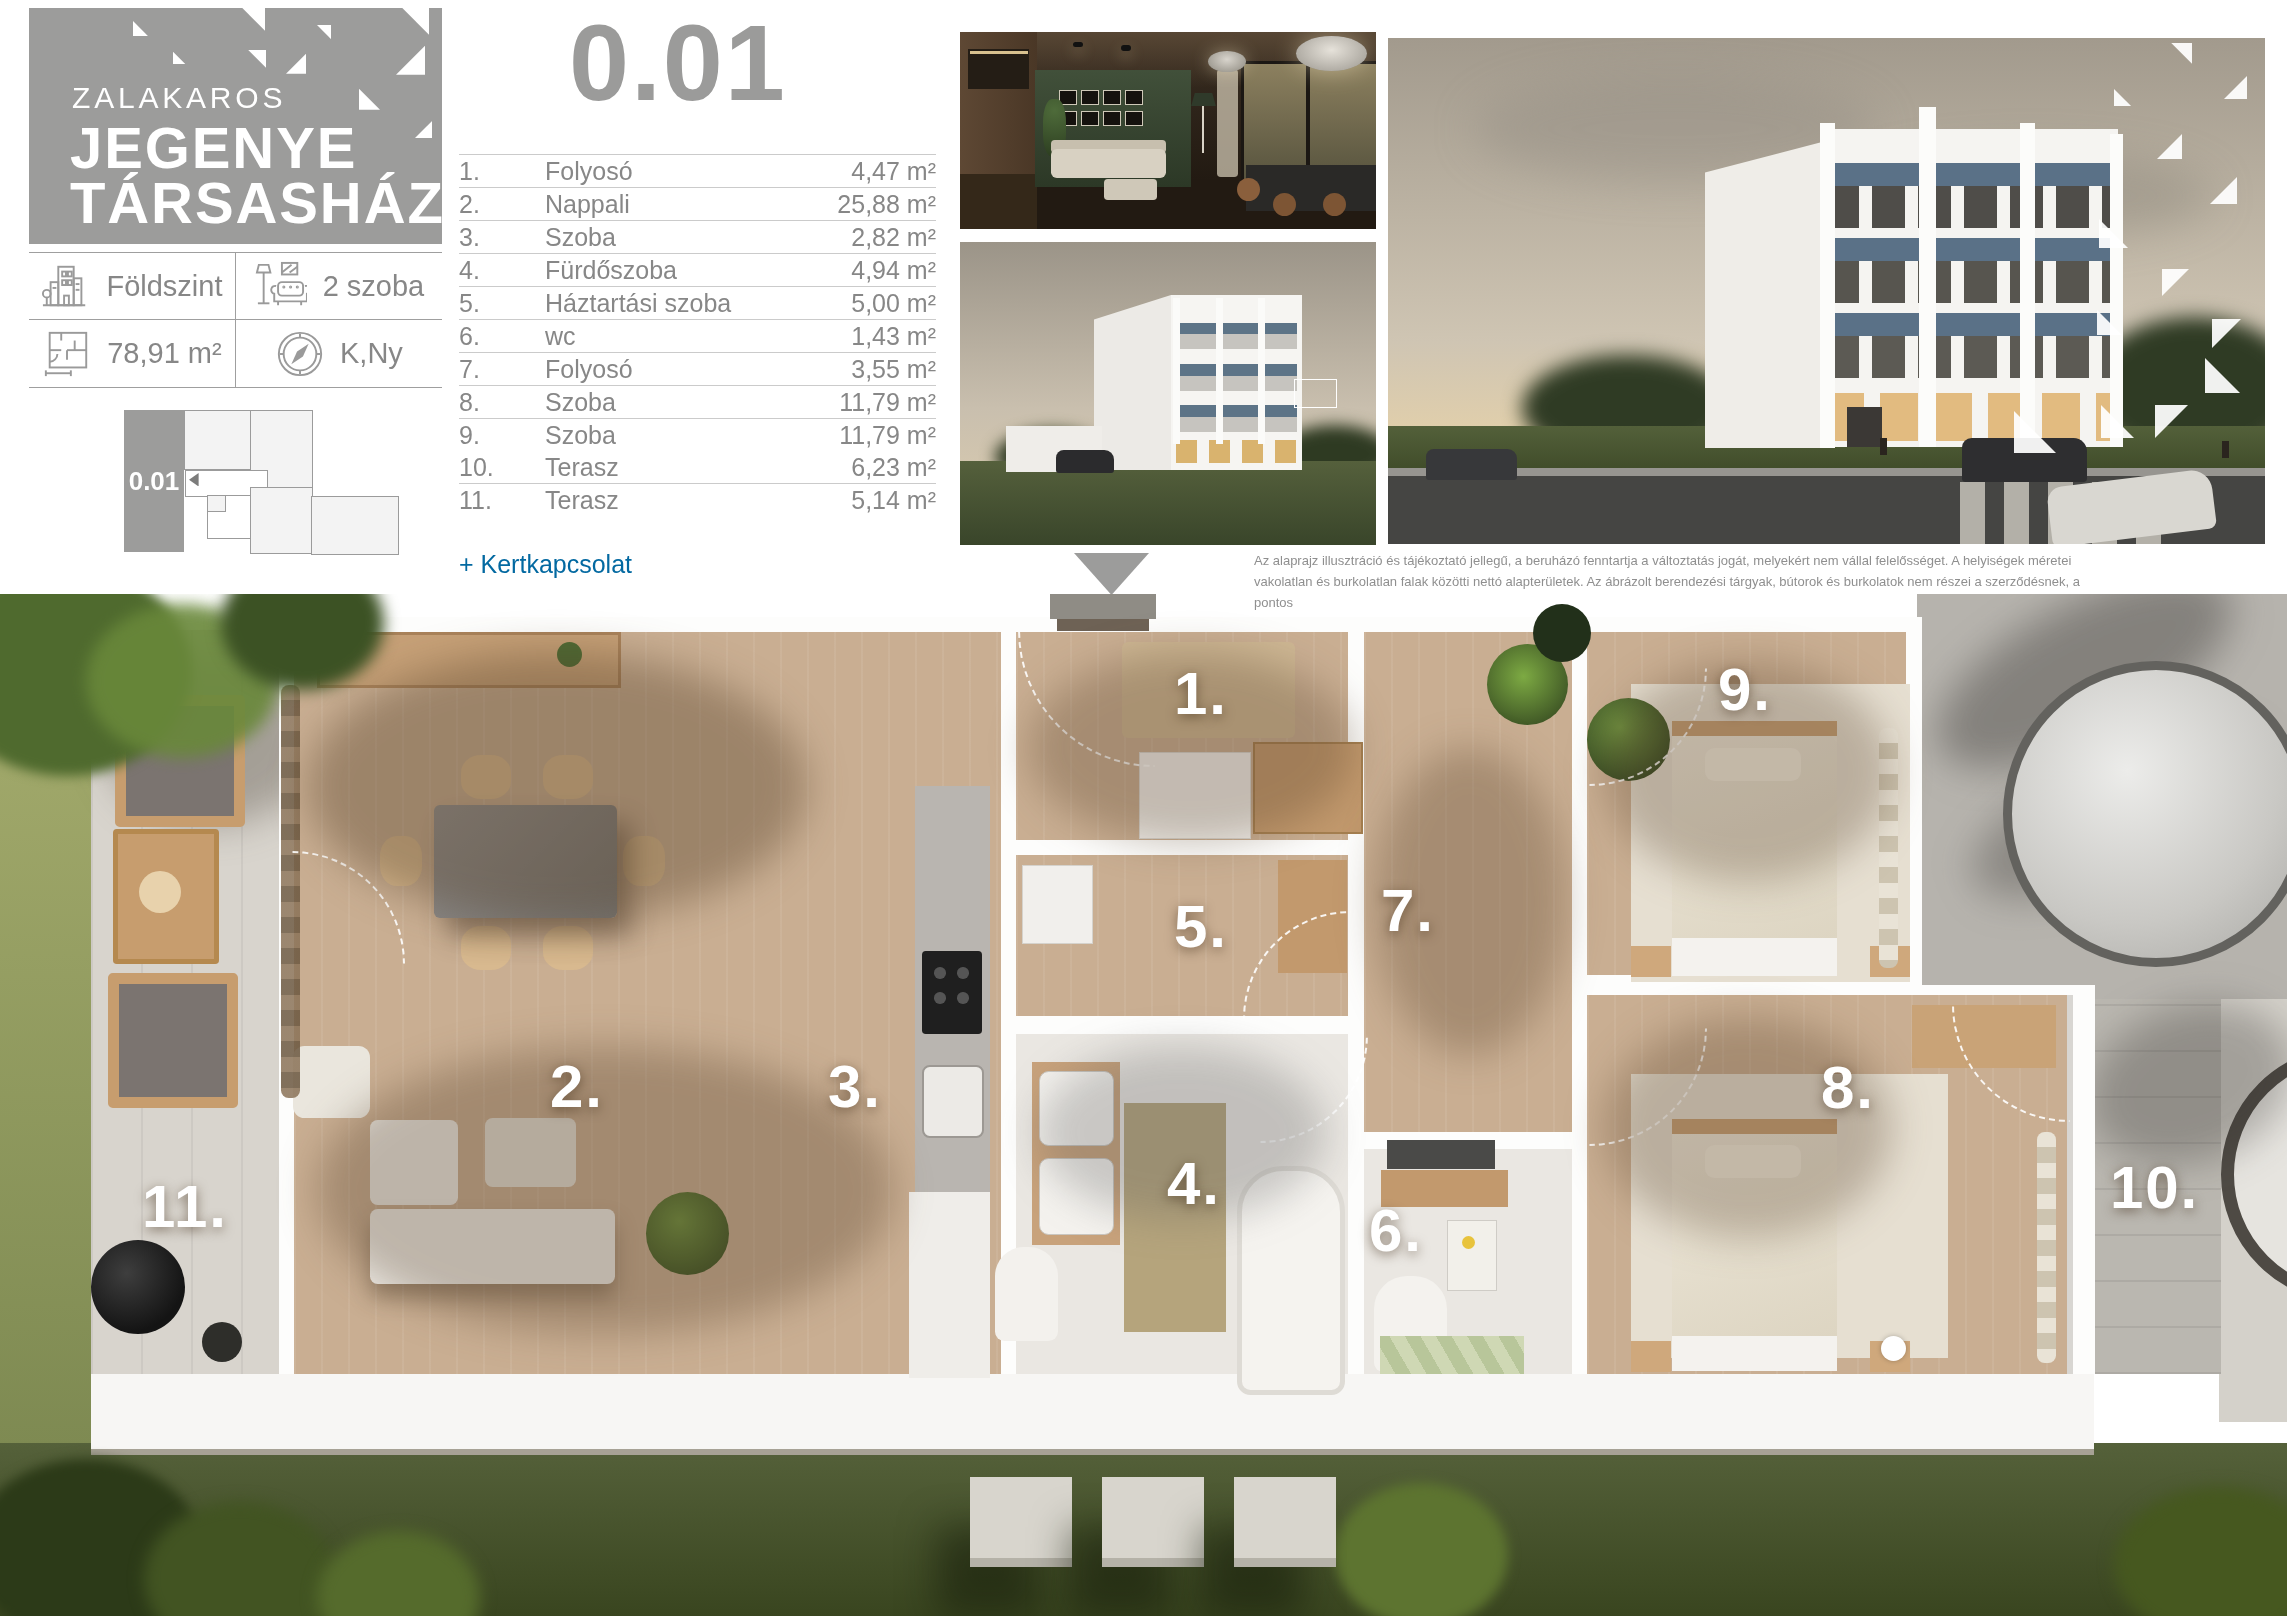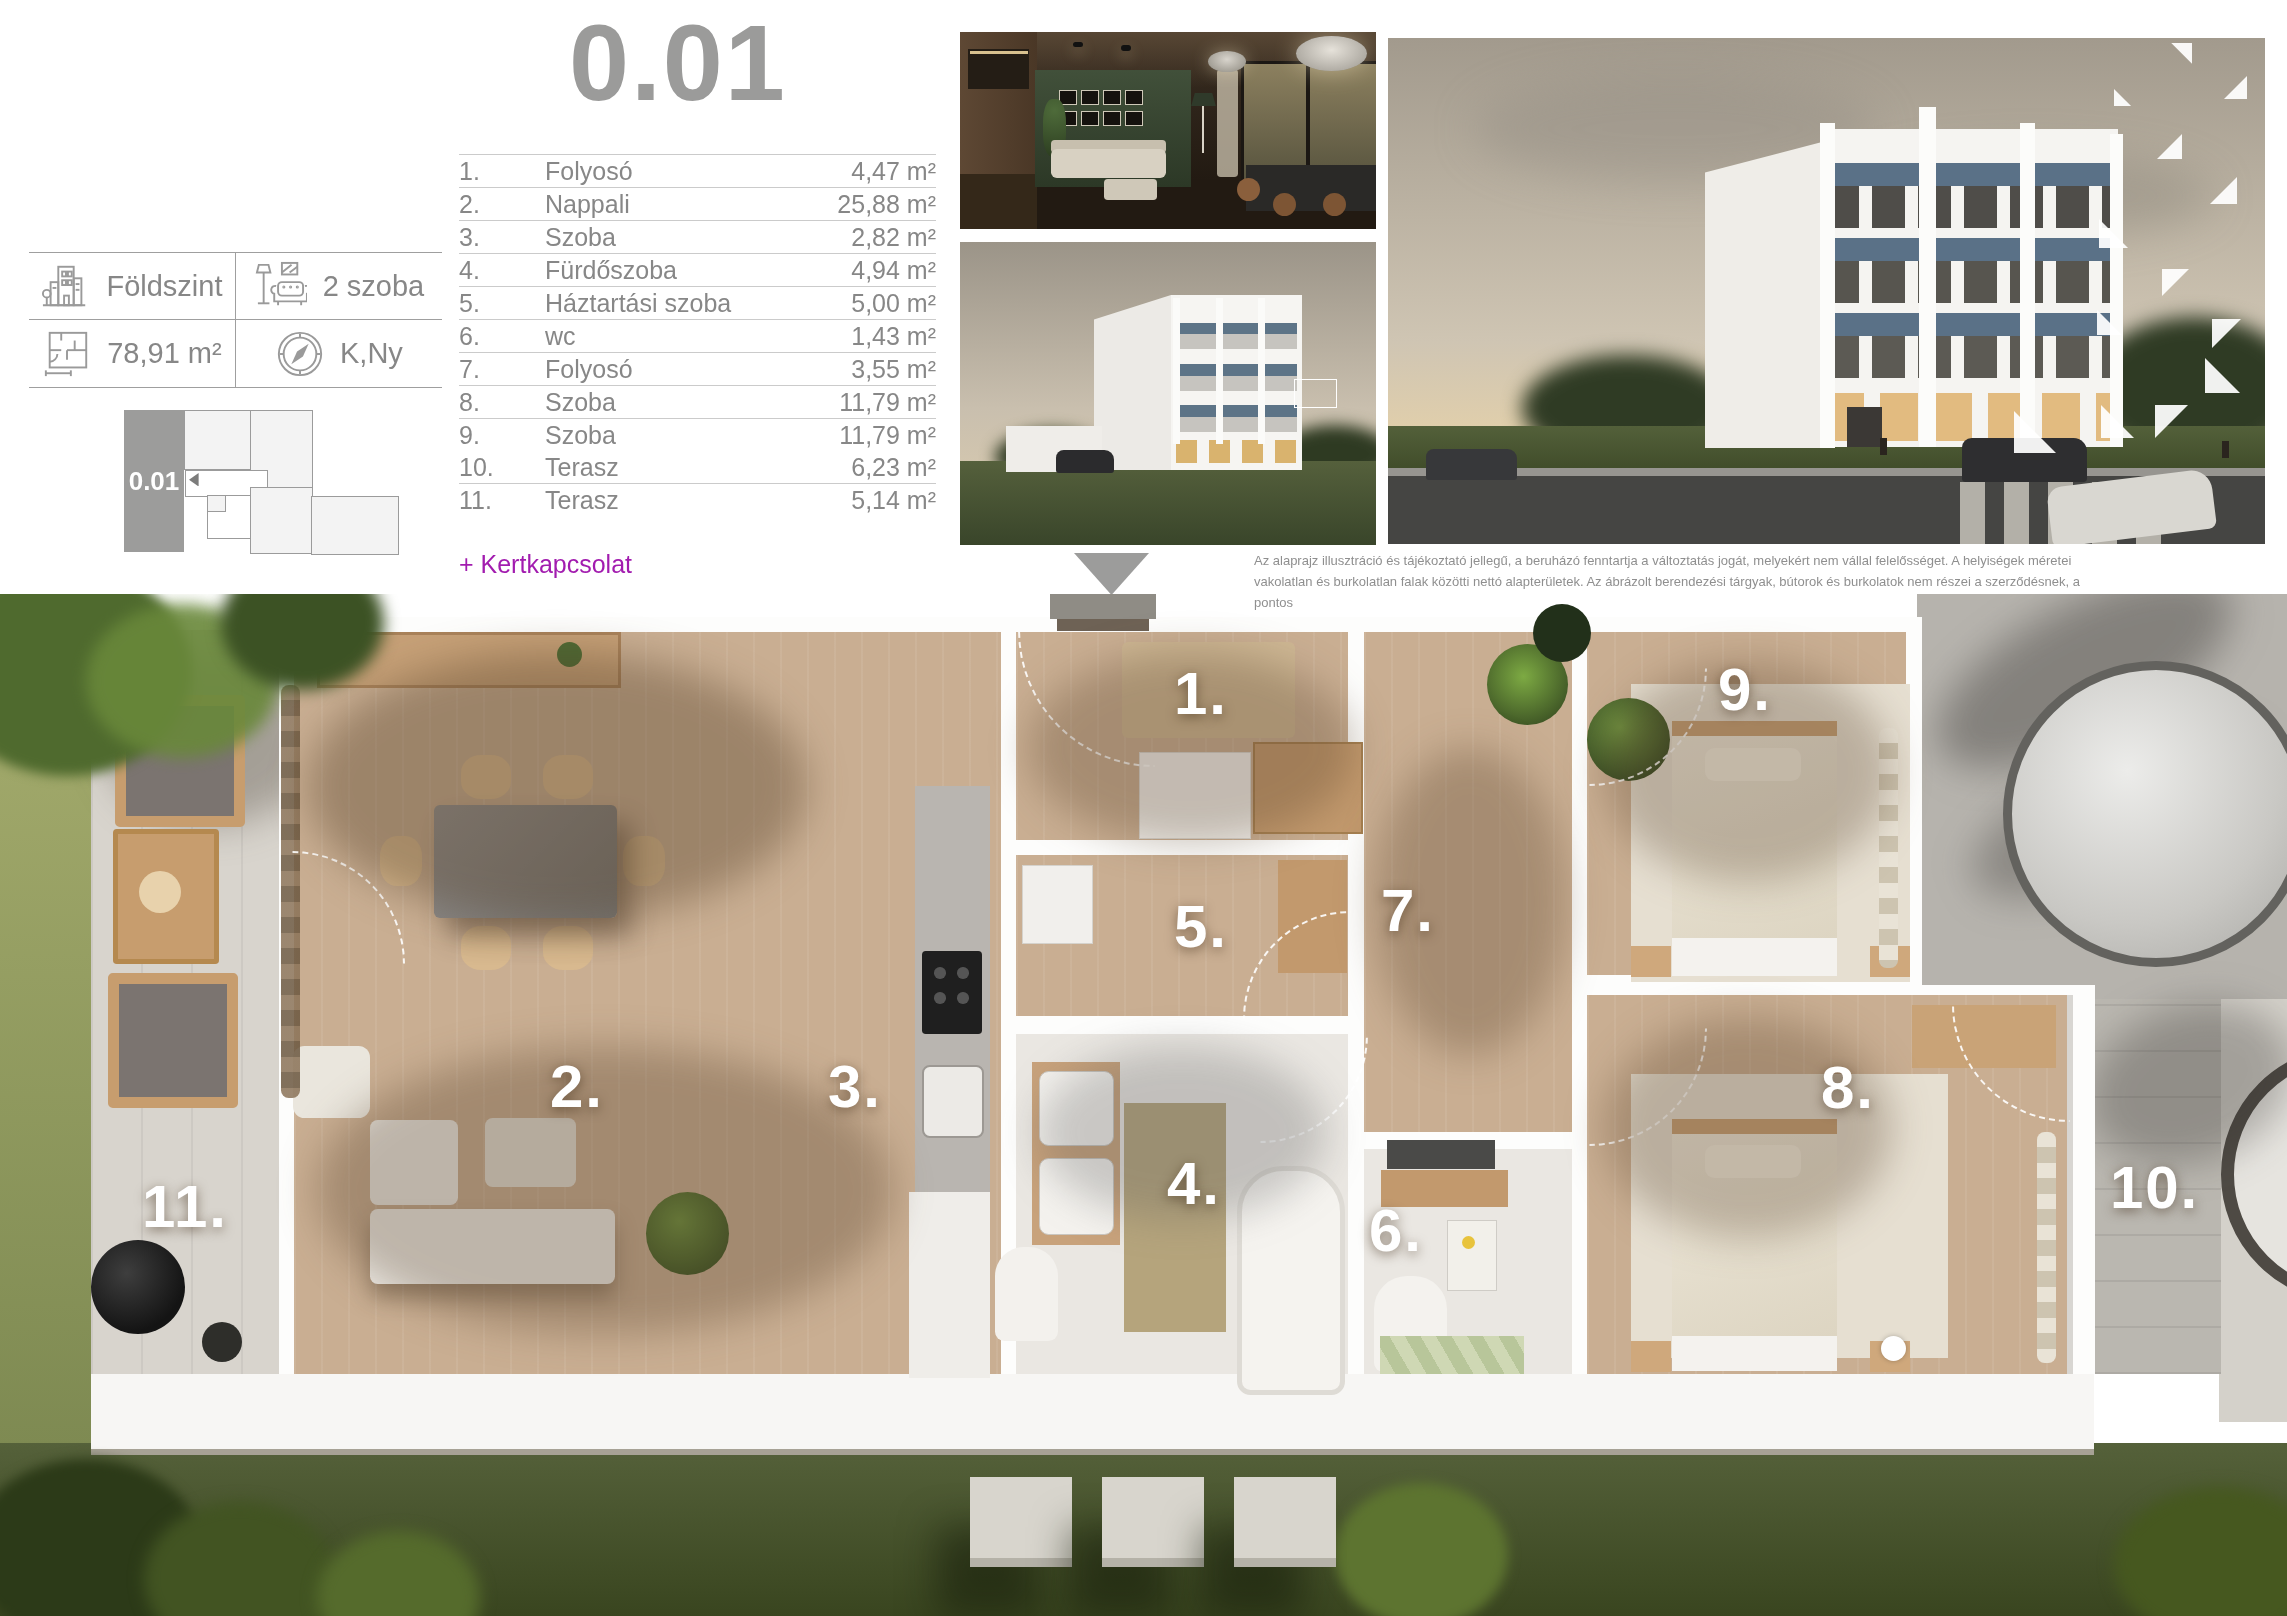--- a/index.html
+++ b/index.html
@@ -34,21 +34,21 @@
   .shp.w{background:#fff}
   
   .rtab{position:absolute;left:459px;top:154px;width:477px;font-size:25px;color:#878787}
   .trow{display:flex;align-items:center;height:32px;border-bottom:1px solid #cbcbcb;line-height:1}
   .trow.first{border-top:1px solid #cbcbcb}
   .trow.nb{border-bottom:none}
   .trow.total{border-top:2.9px solid #646464;border-bottom:2.9px solid #646464;font-weight:700;color:#5f5f5f}
   .trow .no{width:86px}
   .trow .nm{flex:1}
   .trow .ar{text-align:right}
-  .kert{position:absolute;left:459px;top:550px;font-size:25px;color:#a21caf}
+  .kert{position:absolute;left:459px;top:550px;font-size:25px;color:#0369a1}
   
   .photo{position:absolute;overflow:hidden}
   .disc{position:absolute;left:1254px;top:550px;width:865px;font-size:13px;line-height:21px;
         color:#8f8f8f;white-space:pre-line}
   .down-arrow{position:absolute;left:1074px;top:553px;width:75px;height:42px;background:#9c9c9b;
         clip-path:polygon(0 0,100% 0,50% 100%)}
   
   .plan{position:absolute;left:0;top:594px;width:2287px;height:1023px;overflow:hidden}
   .room-label{position:absolute;color:#fff;font-weight:700;font-size:60px;letter-spacing:1.9px;
         text-shadow:0 2.9px 11.5px rgba(60,40,20,.55)}
@@ -61,20 +61,35 @@
   .q-sw{clip-path:polygon(50% 50%,50% 100%,0 100%,0 50%)}
   .q-ne{clip-path:polygon(50% 0,100% 0,100% 50%,50% 50%)}
   .q-nw{clip-path:polygon(0 0,50% 0,50% 50%,0 50%)}
   .ptile{position:absolute;background:#d8d5cd;border-bottom:9.6px solid #b5b2a8;box-shadow:-33px 50px 37px rgba(18,24,8,.5)}
 </style>
 </head>
 <body>
 
 <div class="sheet">
 
+  <div class="logo">
+    <span class="tri t-sw" style="left:104px;top:13.4px;width:15.4px;height:15.4px"></span>
+    <span class="tri t-ne" style="left:213px;top:0;width:23px;height:23px"></span>
+    <span class="tri t-sw" style="left:144px;top:44px;width:12.5px;height:12.5px"></span>
+    <span class="tri t-ne" style="left:219px;top:42px;width:18px;height:18px"></span>
+    <span class="tri t-se" style="left:257px;top:46px;width:20px;height:20px"></span>
+    <span class="tri t-ne" style="left:288px;top:17.3px;width:14.4px;height:14.4px"></span>
+    <span class="tri t-ne" style="left:373px;top:0;width:27px;height:27px"></span>
+    <span class="tri t-se" style="left:367px;top:38px;width:29px;height:29px"></span>
+    <span class="tri t-sw" style="left:330px;top:81px;width:21px;height:21px"></span>
+    <span class="tri t-se" style="left:386px;top:113px;width:17.3px;height:17.3px"></span>
+    <div class="city">ZALAKAROS</div>
+    <div class="l1">JEGENYE</div>
+    <div class="l2">TÁRSASHÁZ</div>
+  </div>
 
   <div class="unit-title">0.01</div>
 
   <div class="info">
     <div class="cell bb br">
       <svg width="50" height="50" viewBox="0 0 52 52" fill="none" stroke="#9a9a9a" stroke-width="2">
         <rect x="18" y="6" width="16" height="40"></rect>
           <rect x="22" y="11" width="4" height="5"></rect>
           <rect x="28" y="11" width="4" height="5"></rect>
         <rect x="22" y="20" width="4" height="5"></rect>

